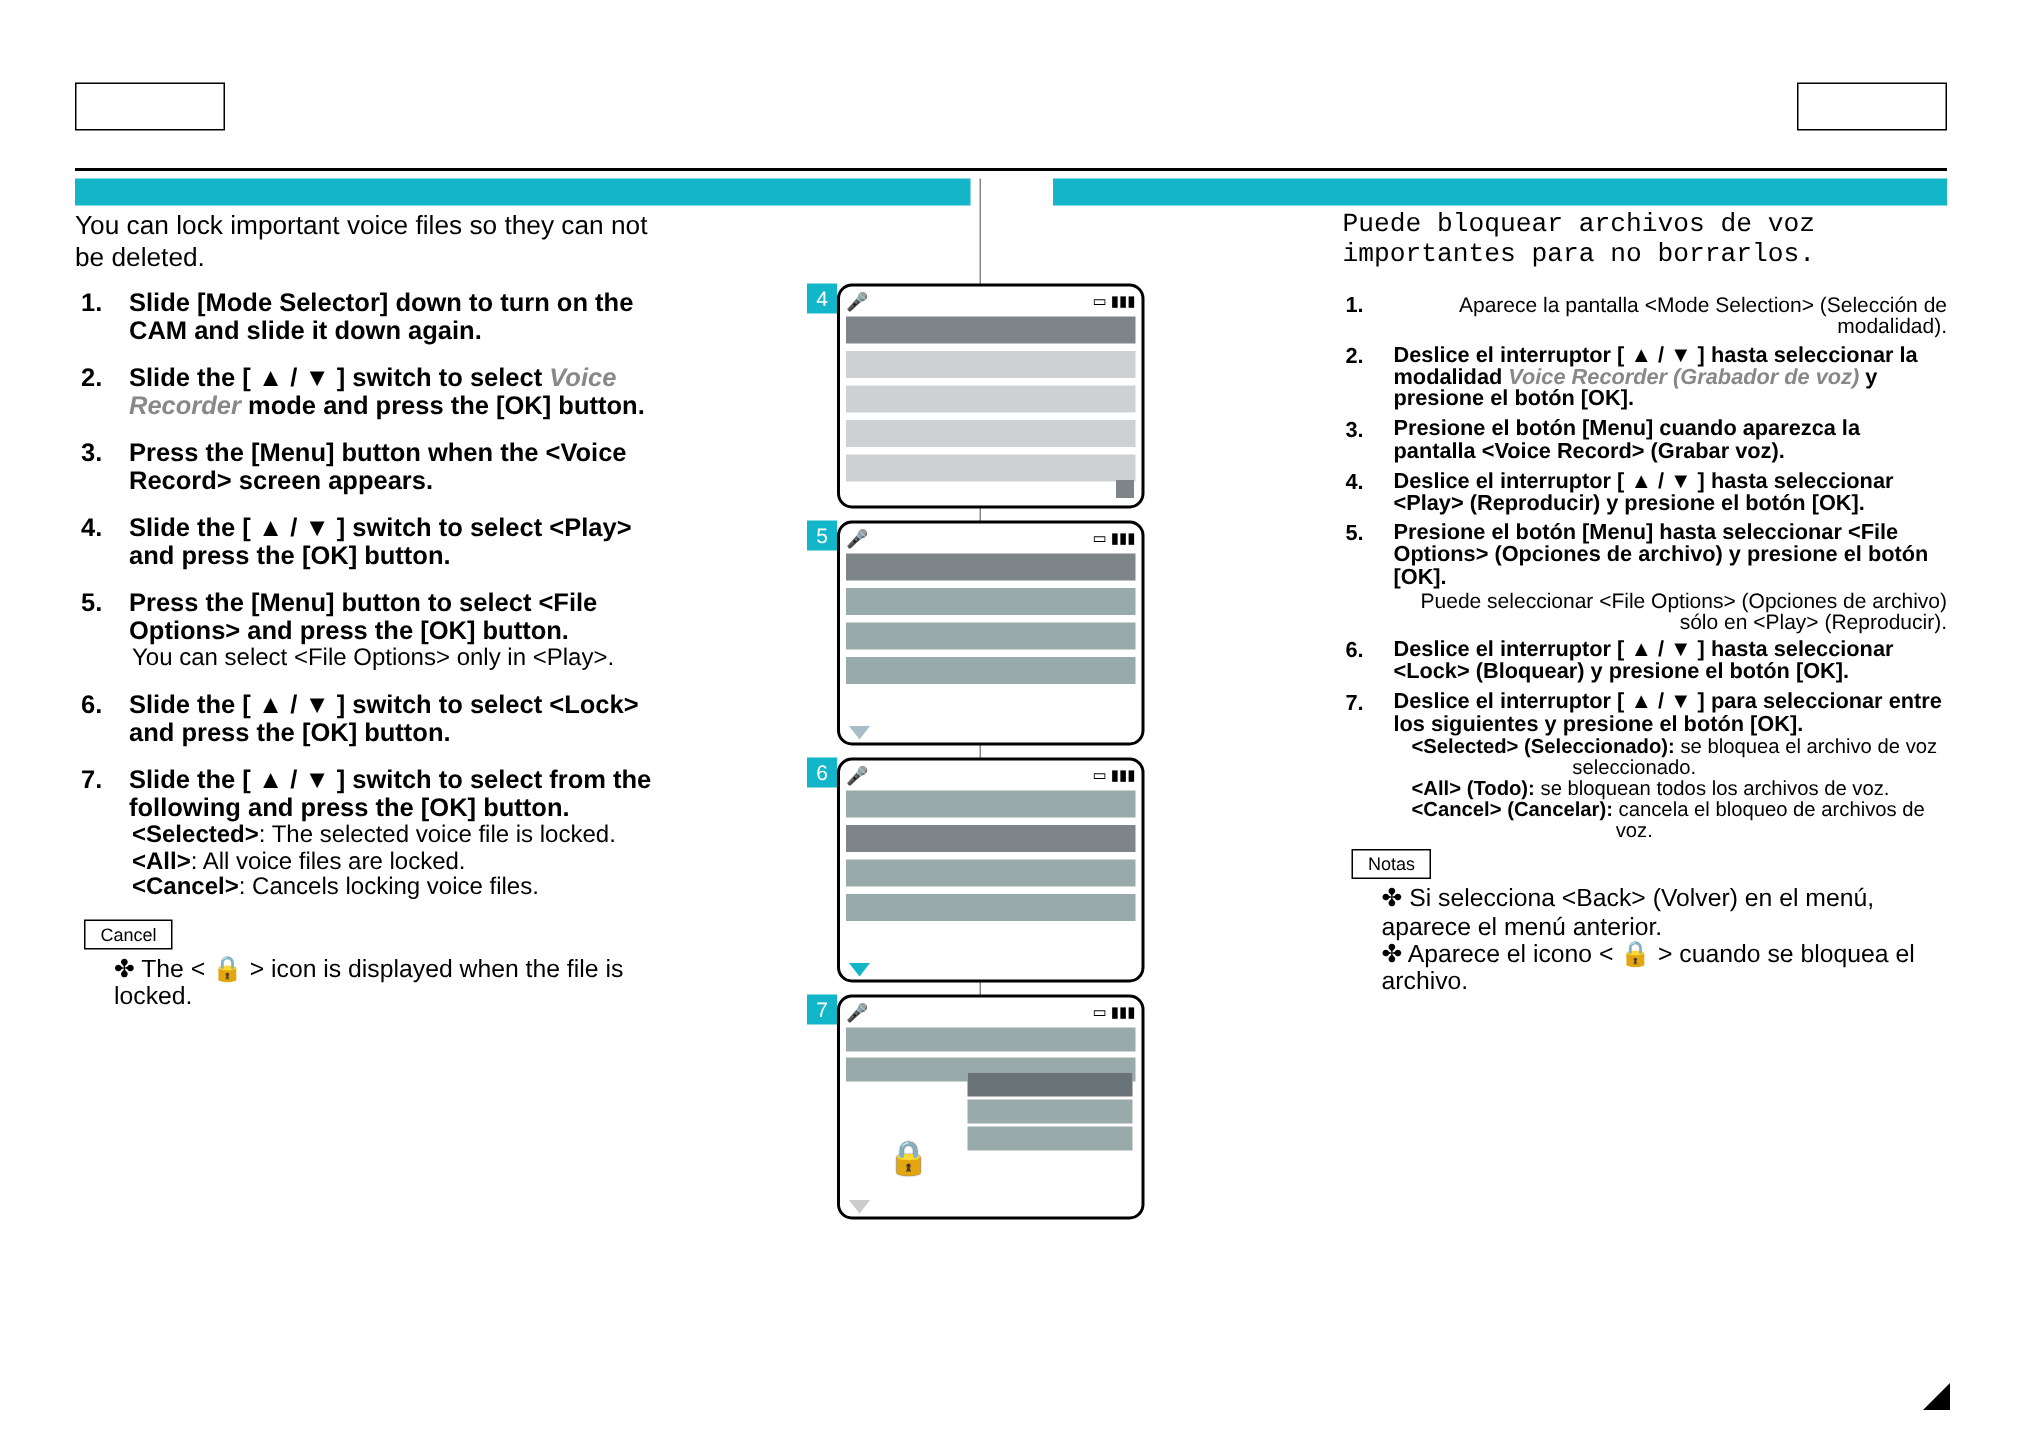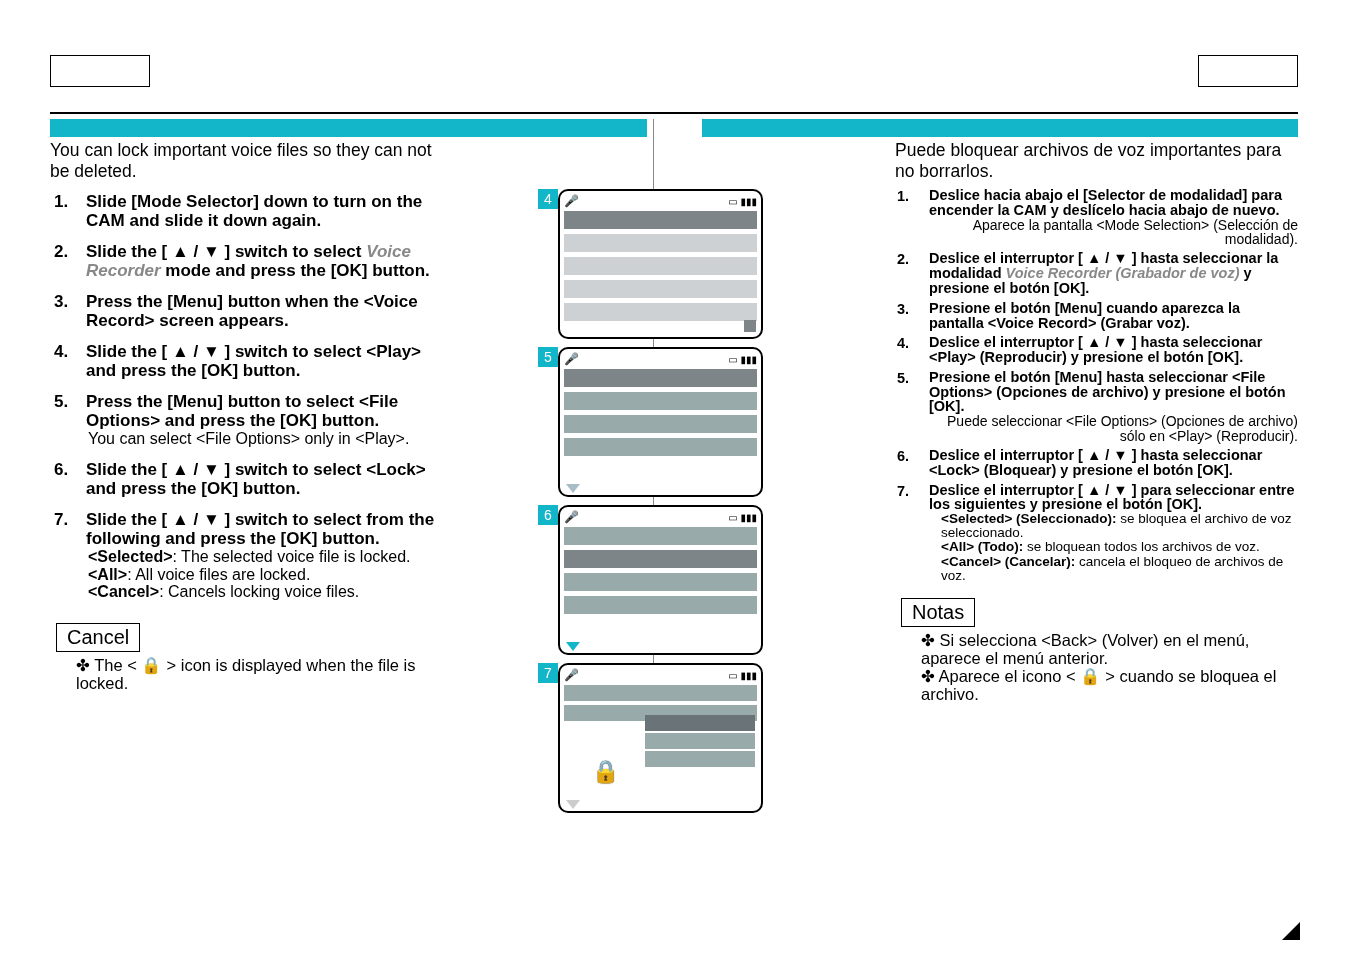--- a/index.html
+++ b/index.html
@@ -7,36 +7,36 @@
   .page { padding: 55px 50px 20px 50px; }
   .top-boxes { display: flex; justify-content: space-between; margin-bottom: 25px; }
   .box { border: 1px solid #000; width: 100px; height: 32px; }
   .hr { border: none; border-top: 2px solid #000; margin-bottom: 5px; }
   .columns { display: flex; gap: 38px; }
   .col { flex: 1 1 0; }
   .col-left { padding-right: 6px; border-right: 1px solid #888; }
   .col-right { padding-left: 10px; }
   .header-bar { background: #13b6c8; height: 18px; margin-bottom: 3px; }
   .intro { font-size: 17.5px; margin-bottom: 10px; }
-  .intro-es { font-size: 17.5px; margin-bottom: 6px; }
+  .intro-es { font-size: 17.5px; margin-bottom: 16px; font-family: Liberation Mono, monospace; }
   ol { list-style: none; }
   ol.en > li { display: flex; margin-bottom: 12px; }
   ol.en .num { width: 36px; flex: 0 0 36px; font-weight: bold; font-size: 17px; padding-left: 4px; }
   ol.en .body { flex: 1; }
   ol.en .title { font-weight: bold; font-size: 17px; line-height: 1.12; }
   ol.en .sub { font-size: 16px; line-height: 1.1; padding-left: 2px; }
   ol.es > li { display: flex; margin-bottom: 5px; }
   ol.es .num { width: 34px; flex: 0 0 34px; font-weight: bold; font-size: 14.5px; padding-left: 2px; }
   ol.es .body { flex: 1; }
   ol.es .title { font-weight: bold; font-size: 14.5px; line-height: 1.02; }
   ol.es .sub { font-size: 14px; line-height: 1.03; padding-left: 6px; text-align: right; }
   .sub2 { font-size: 13.5px; padding-left: 12px; line-height: 1.05; }
   .sub2 b { font-weight: bold; }
-  .sub2-center { text-align: left; padding-right: 60px; }
-  .notes-box { border: 1px solid #000; display: inline-block; padding: 2px 10px; font-size: 20px; margin: 10px 0 4px 6px; }
+  .sub2-center { text-align: center; padding-right: 60px; }
+  .notes-box { border: 1px solid #000; display: inline-block; padding: 2px 10px; font-size: 12px; margin: 0 0 4px 6px; }
   .notes-list { padding-left: 26px; font-size: 16.5px; line-height: 1.12; }
   .notes-list-es { padding-left: 26px; font-size: 16.5px; line-height: 1.1; }
   .bullet-item::before { content: "✤ "; }
   .it { font-style: italic; font-weight: bold; color: #888; }
   .center-figs { position: absolute; left: 538px; top: 189px; width: 230px; }
   .fig { position: relative; margin-bottom: 8px; }
   .fig-num { position: absolute; left: 0; top: 0; width: 20px; height: 20px; background: #13b6c8; color: #fff; font-size: 14px; display: flex; align-items: center; justify-content: center; }
   .screen { margin-left: 20px; width: 205px; height: 150px; border: 2px solid #000; border-radius: 10px; background: #fff; padding: 3px 4px; position: relative; }
   .sbar { display: flex; justify-content: space-between; align-items: center; height: 14px; }
   .mic { font-size: 12px; font-weight: bold; }
@@ -128,21 +128,20 @@
     </div>
 
     <div class="col col-right">
       <div class="header-bar"></div>
       <div class="right-content">
         <div class="intro-es">Puede bloquear archivos de voz importantes para no borrarlos.</div>
         <ol class="es">
           <li>
               <div class="num">1.</div>
               <div class="body">
-                <div class="title">Deslice hacia abajo el [Selector de modalidad] para encender la CAM y deslícelo hacia abajo de nuevo.</div>
                 <div class="sub">Aparece la pantalla &lt;Mode Selection&gt; (Selección de modalidad).</div>
               </div>
             </li>
           <li>
               <div class="num">2.</div>
               <div class="body">
                 <div class="title"><span>Deslice el interruptor [ ▲ / ▼ ] hasta seleccionar la modalidad </span><span class="it">Voice Recorder (Grabador de voz)</span><span> y presione el botón [OK].</span></div>
               </div>
             </li>
           <li>

